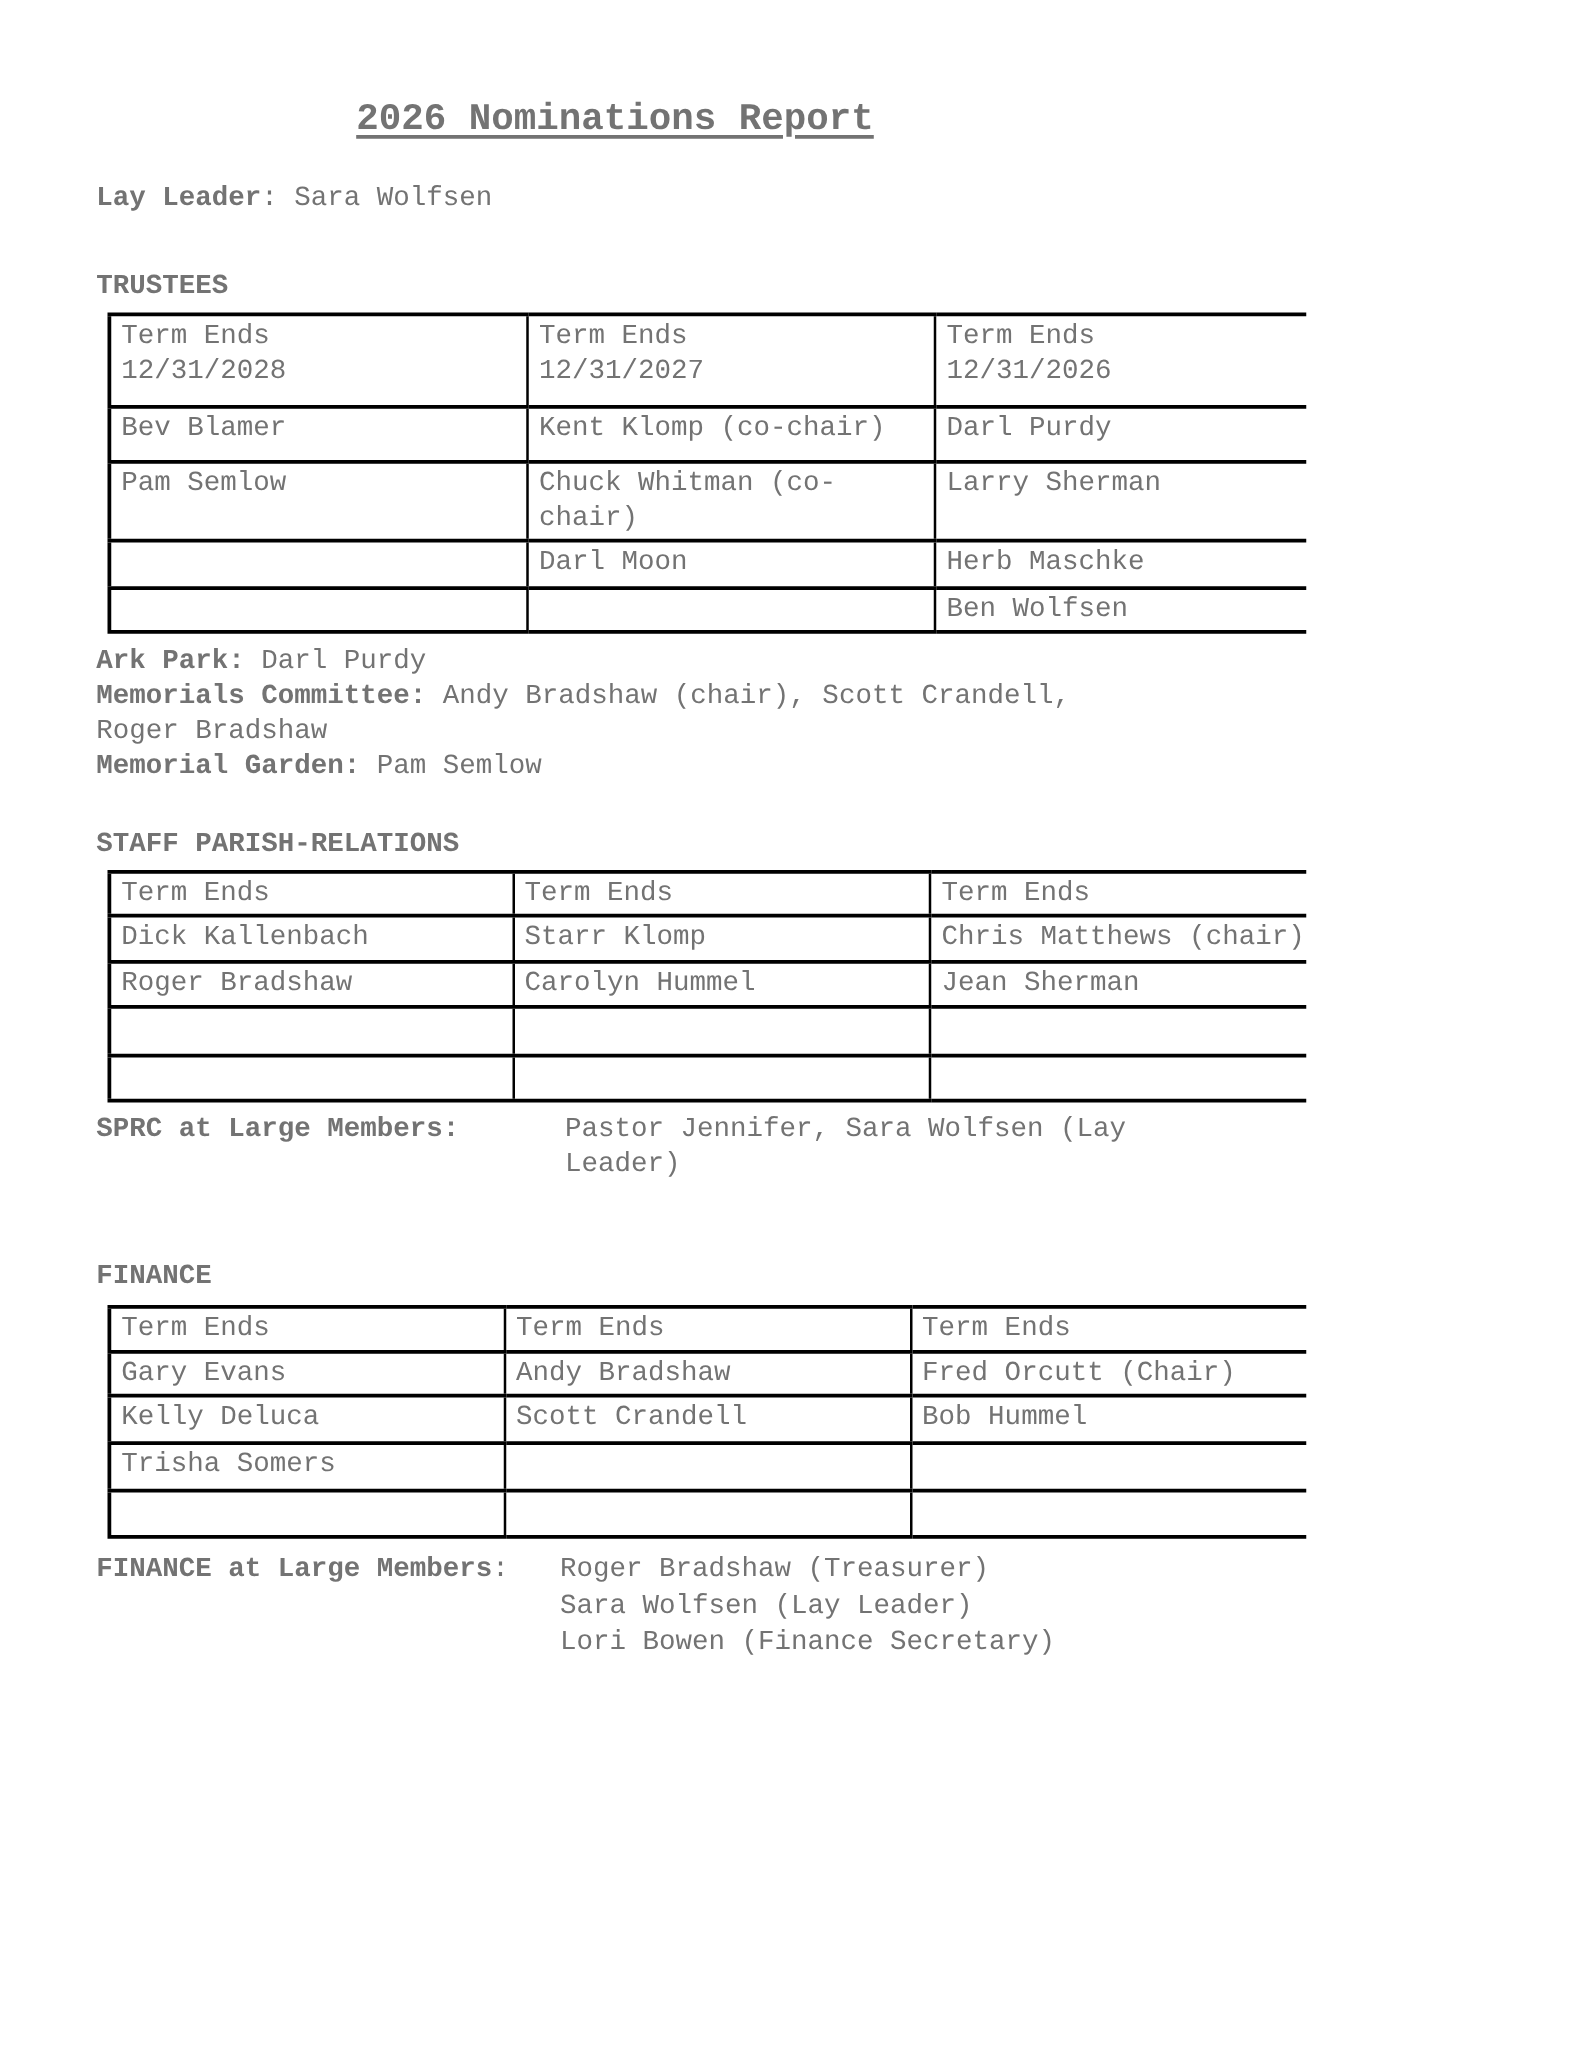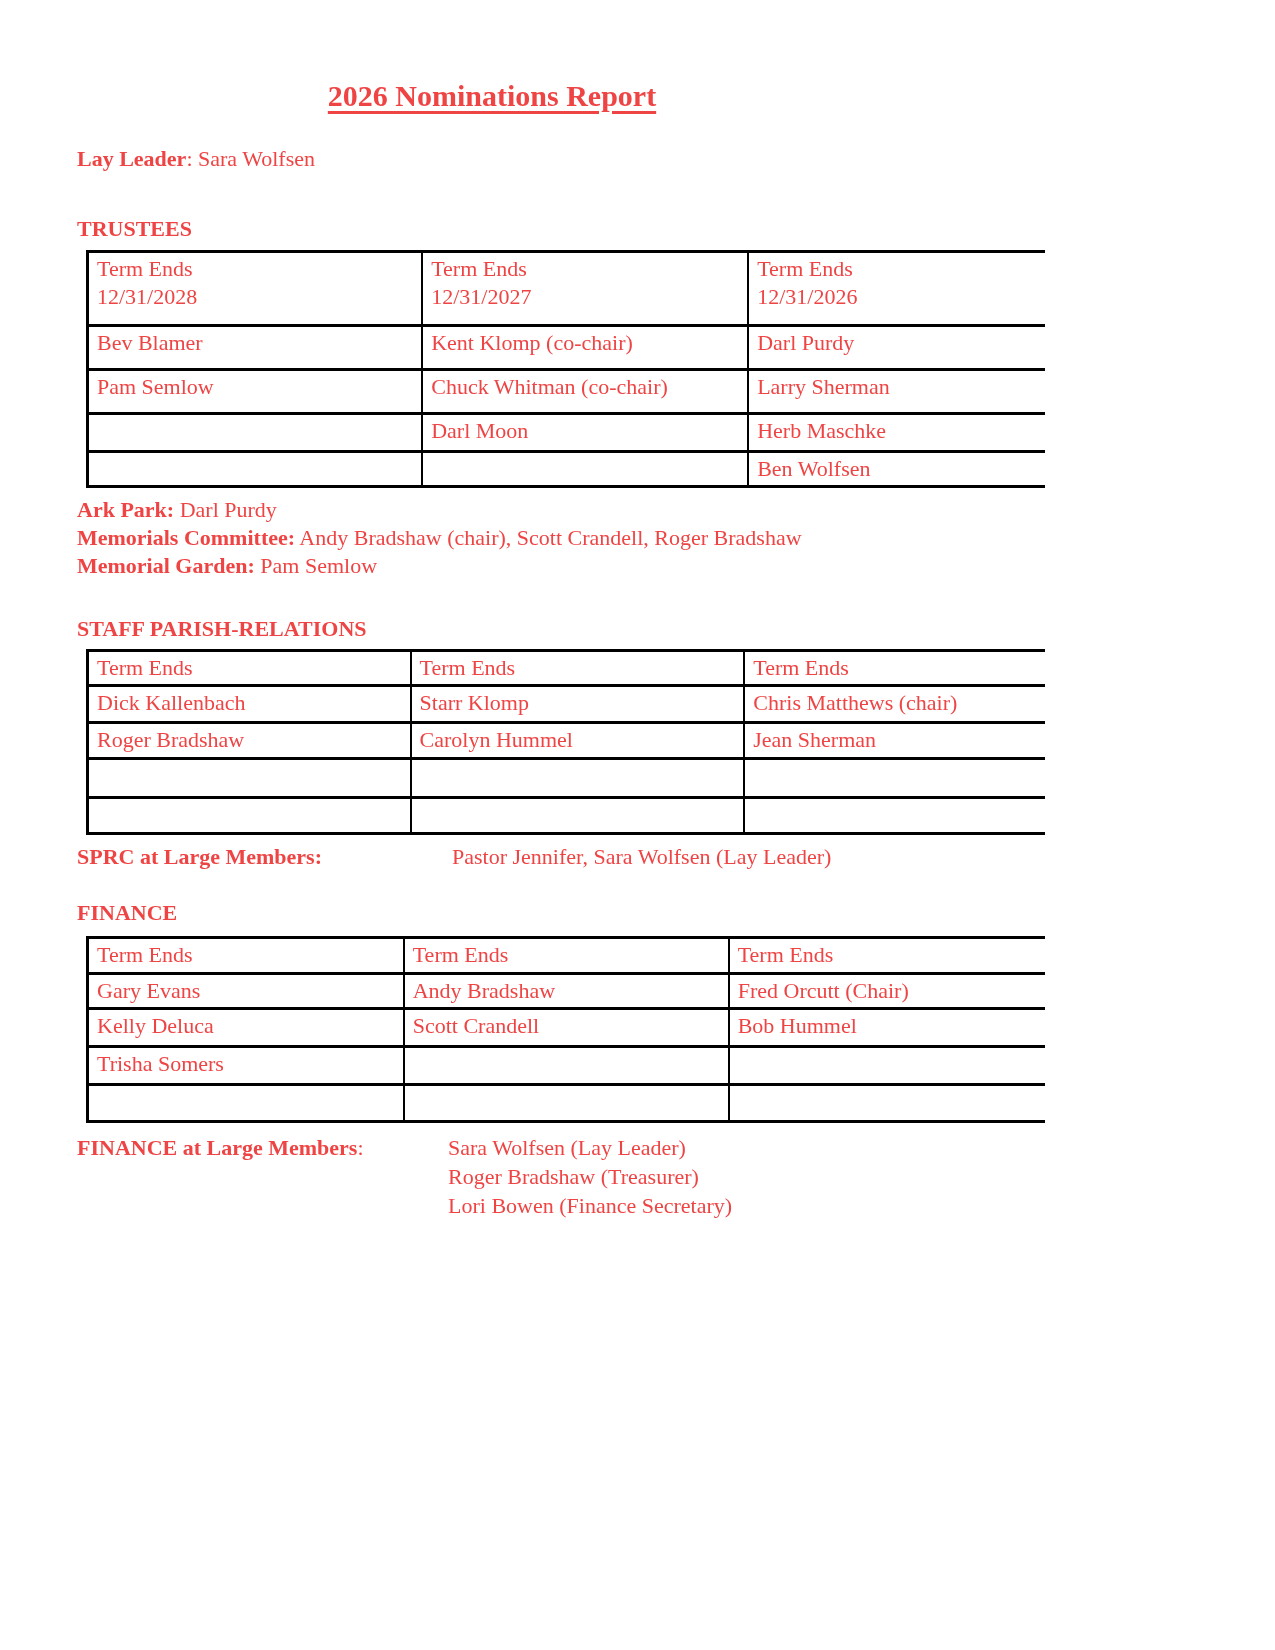--- a/index.html
+++ b/index.html
@@ -3,22 +3,22 @@
 <meta charset="utf-8">
 <style>
   html, body { margin: 0; padding: 0; background: #ffffff; }
   .page {
     position: relative;
     width: 1045px;
     height: 1650px;
     box-sizing: border-box;
     padding: 0 138px 0 77px;
     background: #ffffff;
-    color: #ef4444;
-    font-family: Liberation Serif, serif;
+    color: #737373;
+    font-family: Liberation Mono, monospace;
     font-size: 22px;
     line-height: 28px;
     overflow: hidden;
   }
   .title {
     margin: 78px 0 0 0;
     text-align: center;
     font-size: 30px;
     line-height: 36px;
     font-weight: bold;
@@ -30,21 +30,21 @@
   .line { margin: 0; }
   .lbl { font-weight: bold; }
   h2 {
     font-size: 22px;
     line-height: 28px;
     font-weight: bold;
     margin: 0;
   }
   .h-trustees { margin-top: 42px; }
   .h-spr     { margin-top: 35px; }
-  .h-finance { margin-top: 28px; }
+  .h-finance { margin-top: 61px; }
 
   table.grid {
     border-collapse: collapse;
     table-layout: fixed;
     width: 976px;
     margin-left: 9px;
     border: 3px solid #000;
   }
   table.grid td {
     border: 2px solid #000;
@@ -220,19 +220,19 @@
         <td></td>
         <td></td>
         <td></td>
       </tr>
     </tbody>
   </table>
 
   <div class="at-block">
     <span class="lbl-wrap"><span class="lbl">FINANCE at Large Members</span><span>:</span></span>
     <span class="names-col">
+      <div>Roger Bradshaw (Treasurer)</div>
       <div>Sara Wolfsen (Lay Leader)</div>
-      <div>Roger Bradshaw (Treasurer)</div>
       <div>Lori Bowen (Finance Secretary)</div>
     </span>
   </div>
 
 </div>
 
 </body></html>

